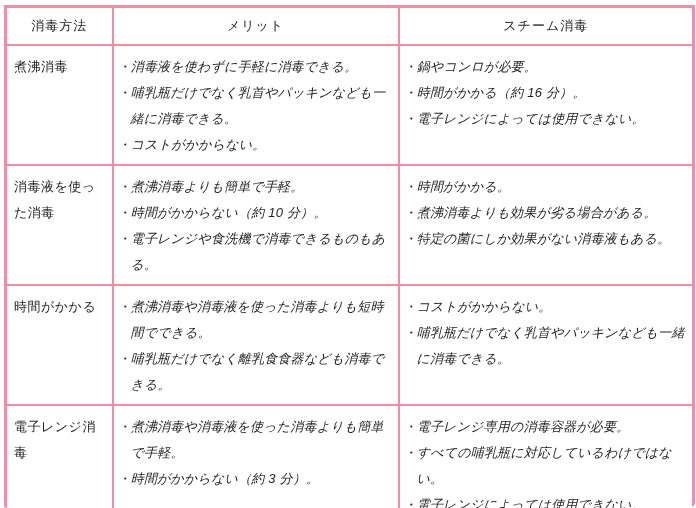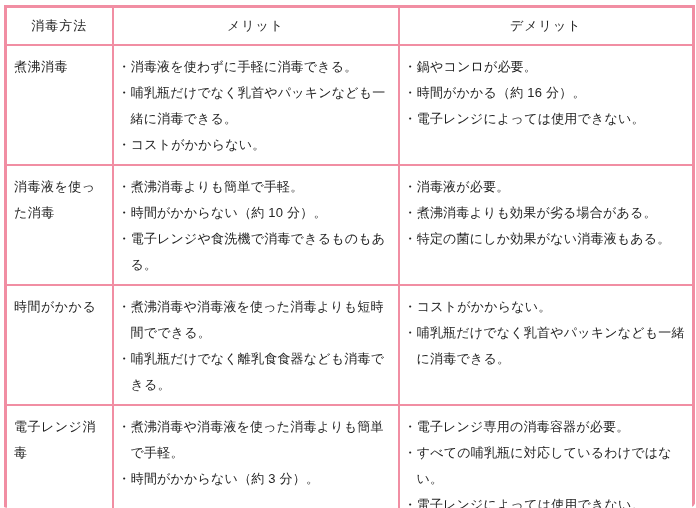--- a/index.html
+++ b/index.html
@@ -56,37 +56,38 @@
     vertical-align: top;
     text-align: left;
     padding: 8px 3px 6px 4px;
   }
   p.item {
     margin: 0;
     line-height: 26px;
     padding-left: 13px;
     text-indent: -13px;
     letter-spacing: 0.2px;
+    font-style: italic;
   }
 </style>
 </head>
 <body>
 
 <div class="page">
   <table class="disinfection-table">
     <colgroup>
       <col style="width:107px">
       <col style="width:286px">
       <col style="width:295px">
     </colgroup>
     <thead>
       <tr style="height:38px">
         <th class="hdr">消毒方法</th>
         <th class="hdr">メリット</th>
-        <th class="hdr">デメリット</th>
+        <th class="hdr">スチーム消毒</th>
       </tr>
     </thead>
     <tbody>
       <tr style="height:100px">
         <td class="method">煮沸消毒</td>
         <td class="cell">
           <p class="item">・消毒液を使わずに手軽に消毒できる。</p>
           <p class="item">・哺乳瓶だけでなく乳首やパッキンなども一緒に消毒できる。</p>
           <p class="item">・コストがかからない。</p>
         </td>
@@ -97,21 +98,21 @@
         </td>
       </tr>
       <tr style="height:106px">
         <td class="method">消毒液を使った消毒</td>
         <td class="cell">
           <p class="item">・煮沸消毒よりも簡単で手軽。</p>
           <p class="item">・時間がかからない（約 10 分）。</p>
           <p class="item">・電子レンジや食洗機で消毒できるものもある。</p>
         </td>
         <td class="cell">
-          <p class="item">・消毒液が必要。</p>
+          <p class="item">・時間がかかる。</p>
           <p class="item">・煮沸消毒よりも効果が劣る場合がある。</p>
           <p class="item">・特定の菌にしか効果がない消毒液もある。</p>
         </td>
       </tr>
       <tr style="height:103px">
         <td class="method">時間がかかる</td>
         <td class="cell">
           <p class="item">・煮沸消毒や消毒液を使った消毒よりも短時間でできる。</p>
           <p class="item">・哺乳瓶だけでなく離乳食食器なども消毒できる。</p>
         </td>

